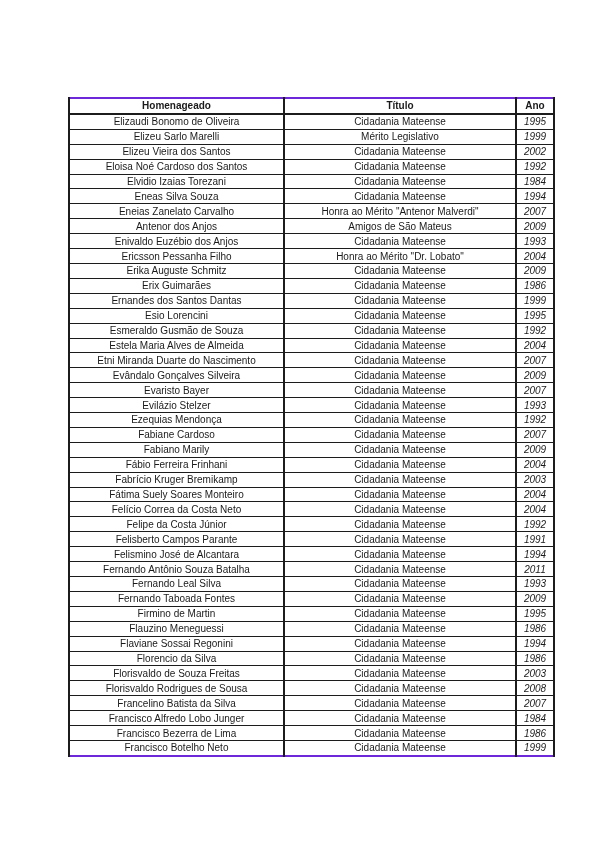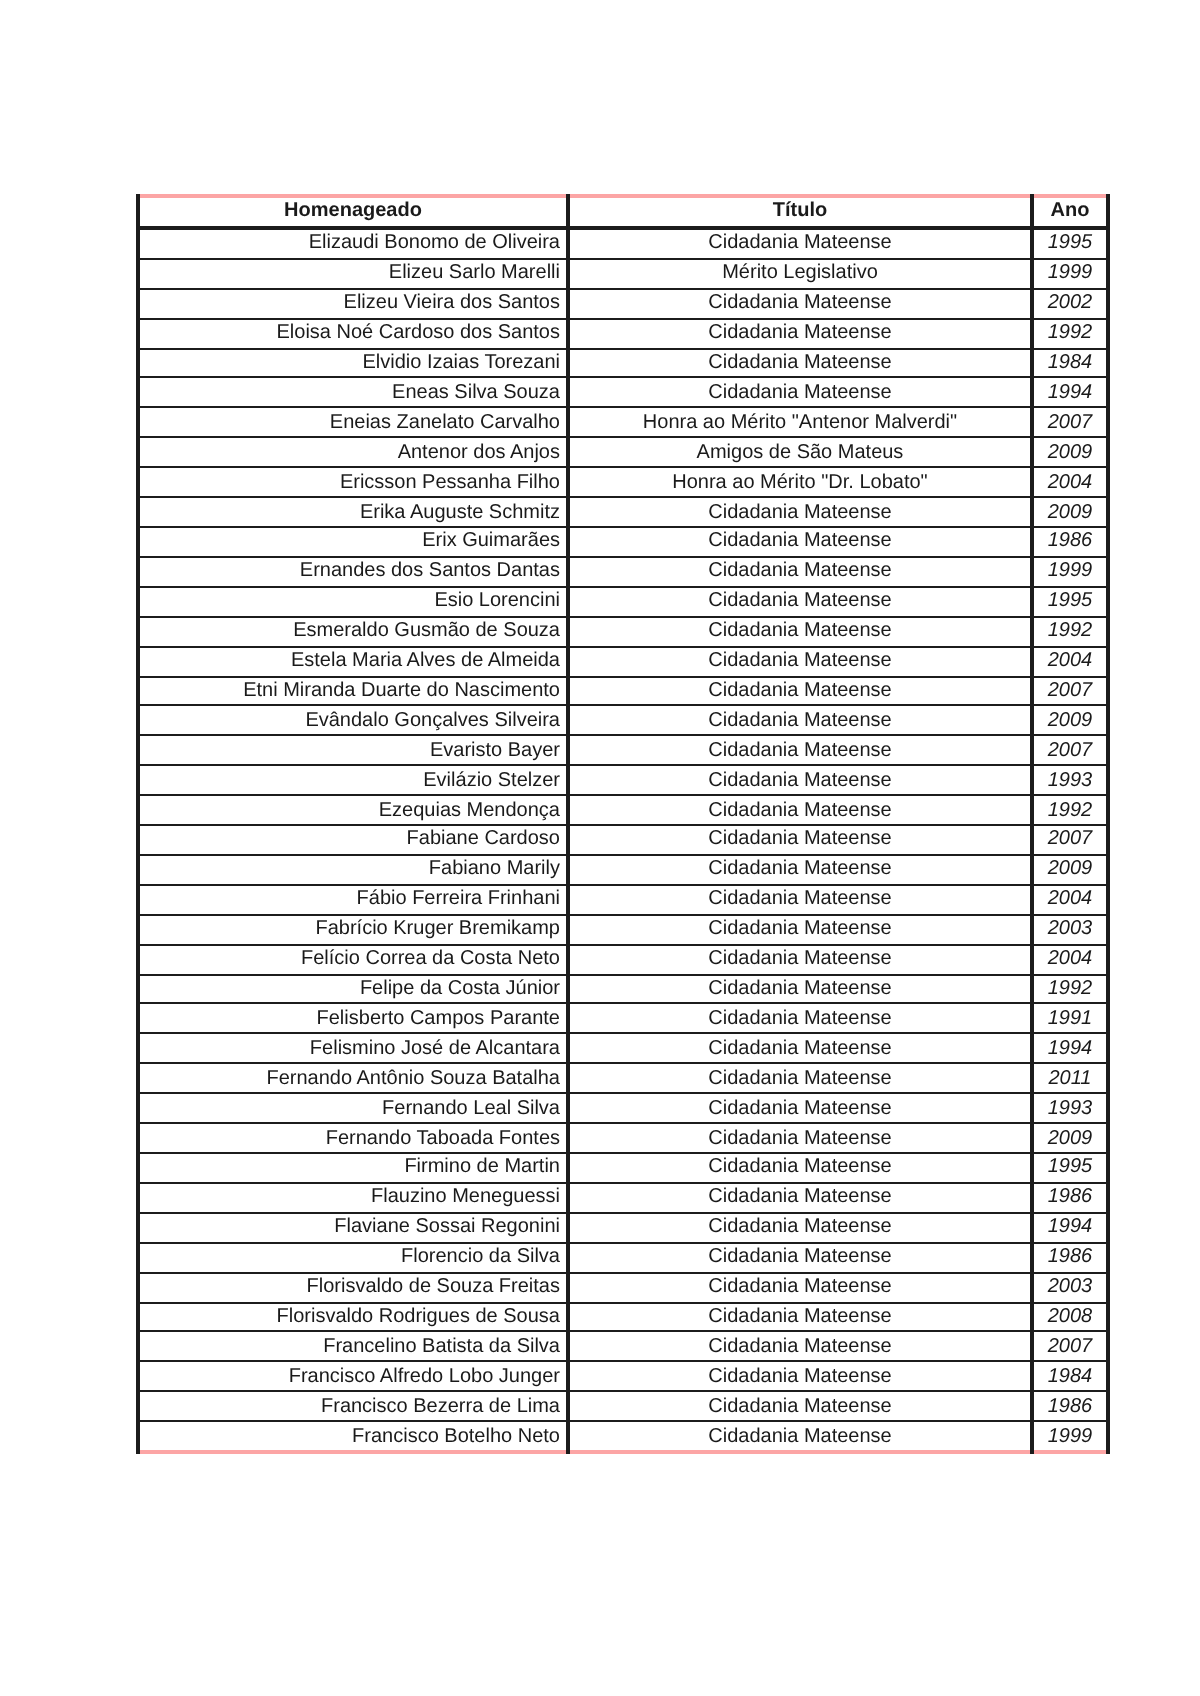--- a/index.html
+++ b/index.html
@@ -20,21 +20,21 @@
     inset: 0;
     background: #ffffff;
   }
   table.honorees {
     position: absolute;
     left: 68px;
     top: 97px;
     width: 485px;
     border-collapse: collapse;
     table-layout: fixed;
-    border: 2px solid #fca5a5;
+    border: 2px solid #6d28d9;
     font-size: 10px;
   }
   table.honorees col.c-name  { width: 215px; }
   table.honorees col.c-title { width: 232px; }
   table.honorees col.c-year  { width: 38px; }
   table.honorees th,
   table.honorees td {
     height: 13.91px;
     padding: 0 3px;
     border-top: 1px solid #1c1c1c;
@@ -45,21 +45,21 @@
     overflow: hidden;
     line-height: 13px;
     vertical-align: middle;
     font-weight: normal;
   }
   table.honorees thead th {
     font-weight: bold;
     text-align: center;
     border-bottom: 2px solid #1c1c1c;
   }
-  td.name-cell  { text-align: right; }
+  td.name-cell  { text-align: center; }
   td.title-cell { text-align: center; }
   td.year-cell  { text-align: center; padding: 0 1px; font-style: italic; }
 </style>
 </head>
 <body>
 
 <div class="doc-page">
   <table class="honorees">
     <colgroup>
       <col class="c-name">
@@ -108,20 +108,25 @@
           <td class="name-cell">Eneias Zanelato Carvalho</td>
           <td class="title-cell">Honra ao Mérito "Antenor Malverdi"</td>
           <td class="year-cell">2007</td>
         </tr>
         <tr>
           <td class="name-cell">Antenor dos Anjos</td>
           <td class="title-cell">Amigos de São Mateus</td>
           <td class="year-cell">2009</td>
         </tr>
         <tr>
+          <td class="name-cell">Enivaldo Euzébio dos Anjos</td>
+          <td class="title-cell">Cidadania Mateense</td>
+          <td class="year-cell">1993</td>
+        </tr>
+        <tr>
           <td class="name-cell">Ericsson Pessanha Filho</td>
           <td class="title-cell">Honra ao Mérito "Dr. Lobato"</td>
           <td class="year-cell">2004</td>
         </tr>
         <tr>
           <td class="name-cell">Erika Auguste Schmitz</td>
           <td class="title-cell">Cidadania Mateense</td>
           <td class="year-cell">2009</td>
         </tr>
         <tr>
@@ -186,20 +191,25 @@
         </tr>
         <tr>
           <td class="name-cell">Fábio Ferreira Frinhani</td>
           <td class="title-cell">Cidadania Mateense</td>
           <td class="year-cell">2004</td>
         </tr>
         <tr>
           <td class="name-cell">Fabrício Kruger Bremikamp</td>
           <td class="title-cell">Cidadania Mateense</td>
           <td class="year-cell">2003</td>
+        </tr>
+        <tr>
+          <td class="name-cell">Fátima Suely Soares Monteiro</td>
+          <td class="title-cell">Cidadania Mateense</td>
+          <td class="year-cell">2004</td>
         </tr>
         <tr>
           <td class="name-cell">Felício Correa da Costa Neto</td>
           <td class="title-cell">Cidadania Mateense</td>
           <td class="year-cell">2004</td>
         </tr>
         <tr>
           <td class="name-cell">Felipe da Costa Júnior</td>
           <td class="title-cell">Cidadania Mateense</td>
           <td class="year-cell">1992</td>

